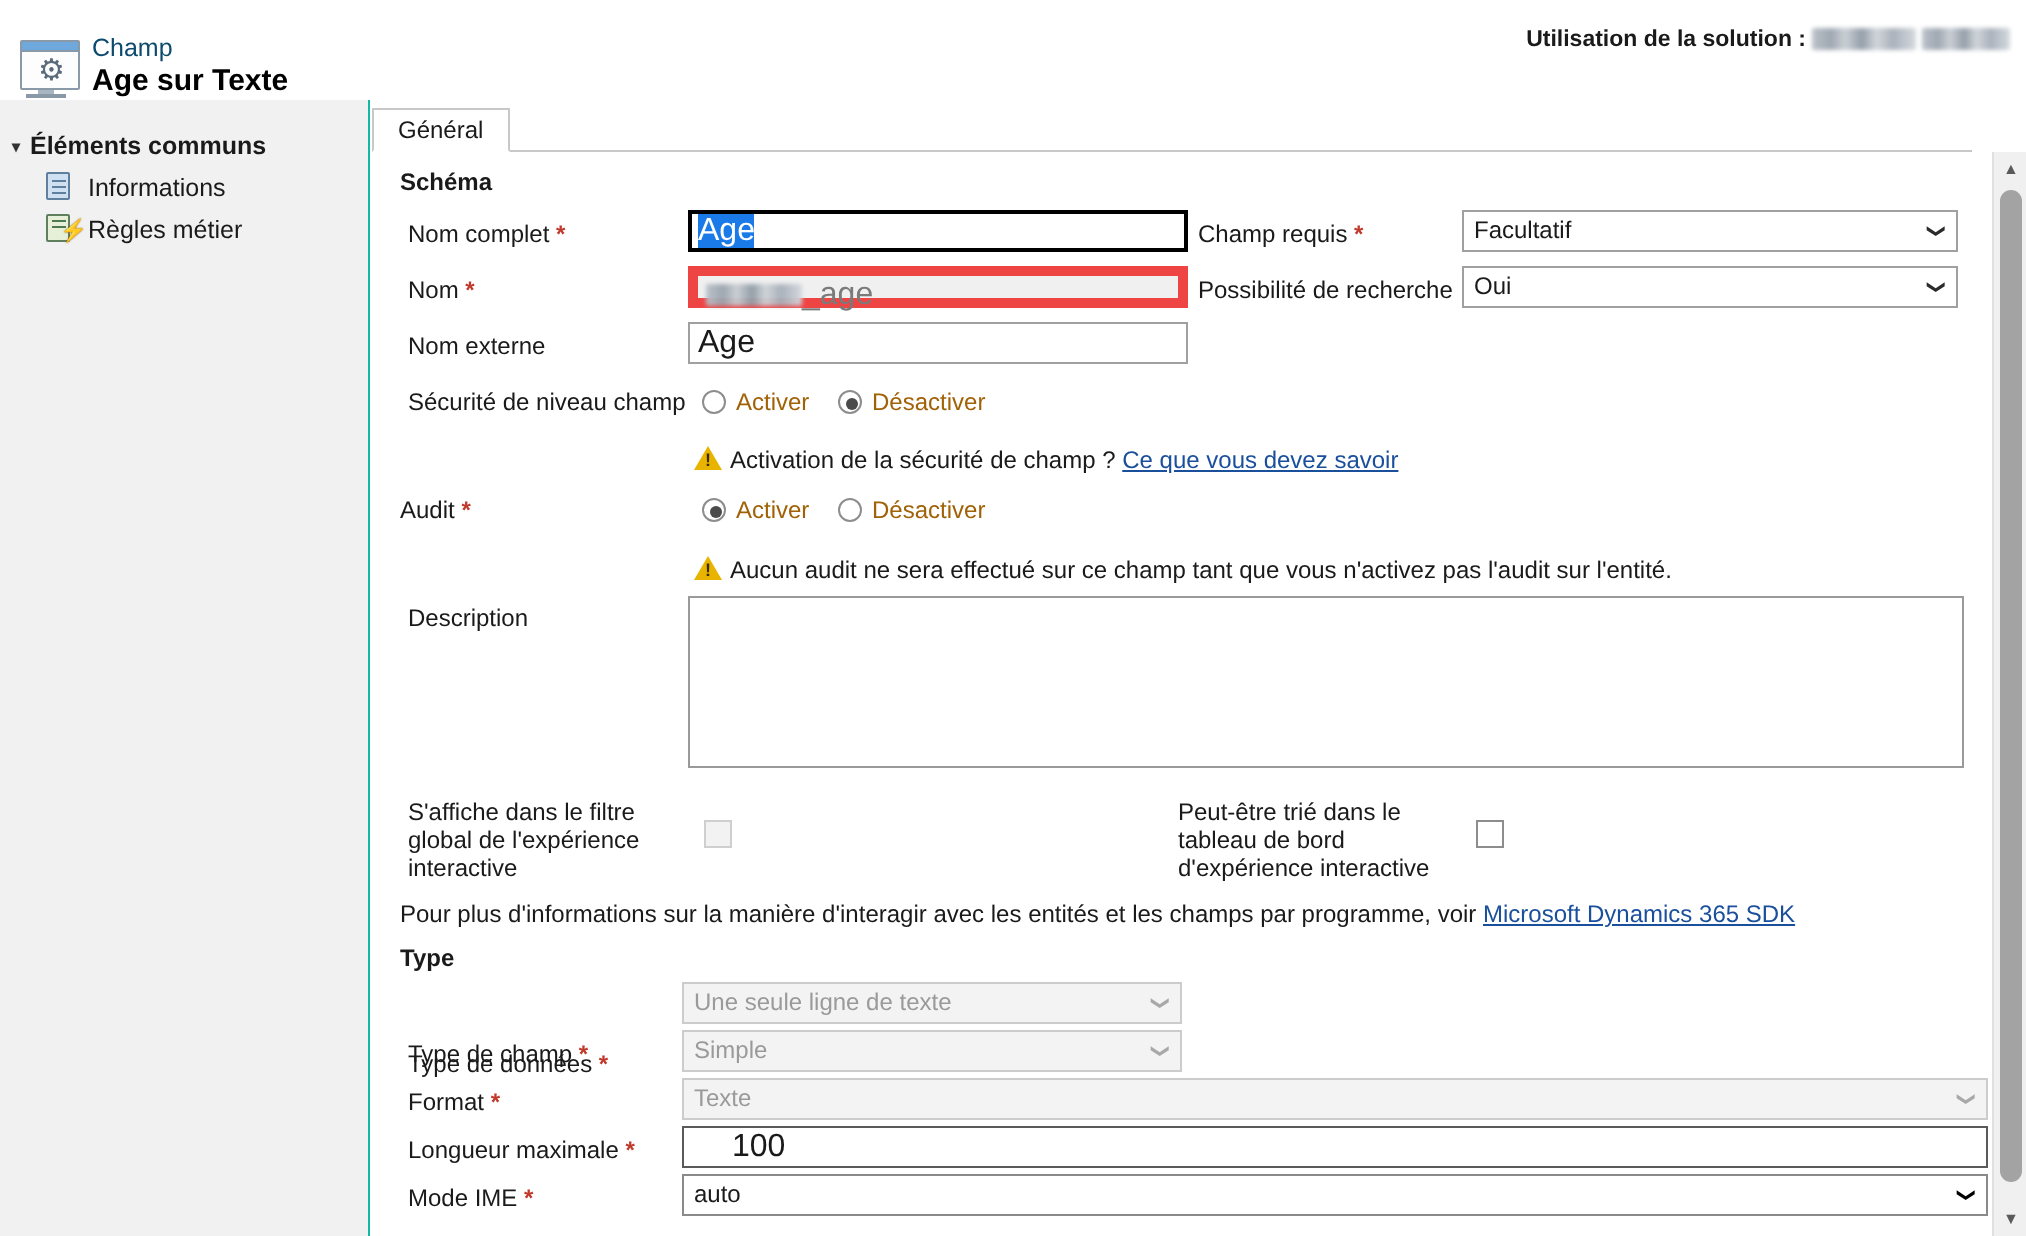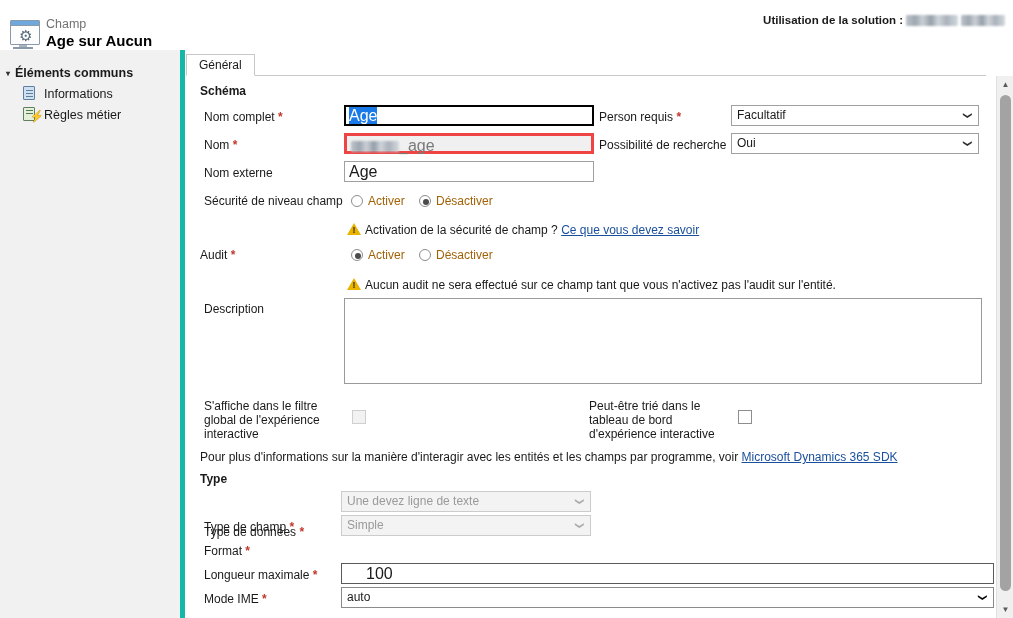--- a/index.html
+++ b/index.html
@@ -24,42 +24,42 @@
     border: 1px solid #8a99a8; background: #fdfdfd; border-radius: 1px;
   }
   .win-title { position: absolute; left: 0; top: 0; width: 100%; height: 5px; background: #6fa8dc; border-bottom: 1px solid #8a99a8; }
   .win-stand { position: absolute; left: 11px; top: 25px; width: 8px; height: 3px; background: #a8b6c2; }
   .win-base { position: absolute; left: 5px; top: 27px; width: 20px; height: 2px; background: #8a99a8; }
   .gear-glyph {
     position: absolute; left: 8px; top: 7px; font-size: 15px; line-height: 15px;
     color: #5b6b7b;
   }
   #header-kicker {
-    position: absolute; left: 46px; top: 17px; font-size: 12.5px; color: #737373;
+    position: absolute; left: 46px; top: 17px; font-size: 12.5px; color: #0c4a6e;
   }
   #header-title {
     position: absolute; left: 46px; top: 32px; font-size: 15px; font-weight: bold; color: #000000;
   }
   #solution-usage {
     position: absolute; right: 8px; top: 14px; font-size: 11.5px; font-weight: bold; color: #1a1a1a;
     white-space: nowrap;
     text-align: right;
   }
   .redaction {
     display: inline-block; vertical-align: middle; height: 11px;
     background: linear-gradient(90deg,#b9c0c8,#9aa3ad 18%,#c9ced4 32%,#8f9aa5 48%,#cfd4d9 62%,#a6aeb8 78%,#d3d8dd);
     filter: blur(1.1px); opacity: .95; border-radius: 1px; margin-left: 3px;
   }
   .redaction.r1 { width: 52px; }
   .redaction.r2 { width: 44px; }
 
   
   #sidebar {
     position: absolute; left: 0; top: 50px; width: 185px; height: 568px;
-    background: #f1f1f1; border-right: 5px solid #14b8a6;
+    background: #f1f1f1; border-right: 1px solid #14b8a6;
   }
   #sidebar-group {
     position: absolute; left: 6px; top: 16px; font-weight: bold; font-size: 12.5px; color: #1a1a1a;
     white-space: nowrap; cursor: default;
   }
   .tri { display: inline-block; width: 9px; color: #333; font-size: 8px; vertical-align: middle; }
   .side-item {
     position: absolute; left: 22px; height: 19px; white-space: nowrap; cursor: default;
     font-size: 12.5px; color: #1a1a1a;
   }
@@ -90,21 +90,21 @@
   .sec-title { position: absolute; font-weight: bold; font-size: 12px; color: #1a1a1a; }
   .lbl { position: absolute; font-size: 12px; color: #1a1a1a; white-space: nowrap; }
   .req { color: #c0392b; font-weight: bold; }
 
   .txtbox {
     position: absolute; height: 21px; border: 1px solid #a0a0a0; background: #ffffff;
     font-family: "Liberation Sans", sans-serif; font-size: 16px; color: #1a1a1a;
     padding: 0 4px; line-height: 19px; outline: none;
   }
   .txtbox.focused { border: 2px solid #000000; padding: 0 3px; line-height: 17px; }
-  .txtbox.disabled { background: #f0f0f0; border: 3px solid #ef4444; color: #7a7a7a; }
+  .txtbox.disabled { background: #f0f0f0; border: 5px solid #ef4444; color: #7a7a7a; }
   .sel-text { background: #1a7ae8; color: #ffffff; }
 
   .ddl {
     position: absolute; height: 21px; border: 1px solid #a0a0a0; background: #ffffff;
     font-size: 12px; color: #1a1a1a; padding: 0 20px 0 5px; line-height: 19px;
     white-space: nowrap; overflow: hidden;
   }
   .ddl.disabled { background: #f3f3f3; border: 1px solid #cccccc; color: #9a9a9a; }
   .ddl .caret {
     position: absolute; right: 6px; top: 0; height: 100%; display: flex; align-items: center;
@@ -172,21 +172,21 @@
     <div id="field-icon">
       <div class="win-frame">
         <div class="win-title"></div>
         <div class="gear-glyph">⚙</div>
       </div>
       <div class="win-stand"></div>
       <div class="win-base"></div>
     </div>
 
     <div id="header-kicker">Champ</div>
-    <div id="header-title">Age sur Aucun</div>
+    <div id="header-title">Age sur Texte</div>
 
     <div id="solution-usage">
       <span>Utilisation de la solution :</span><span class="redaction r1"></span><span class="redaction r2"></span>
     </div>
   </div>
 
   <div id="sidebar">
     <div id="sidebar-group">
       <span class="tri">▾</span><span>Éléments communs</span>
     </div>
@@ -212,21 +212,21 @@
       <div class="sec-title" style="left:6px; top:8px;">Schéma</div>
 
       <div class="lbl" style="left:10px; top:34px;">
         <span>Nom complet</span><span class="req"> *</span>
       </div>
       <div class="txtbox focused" style="left:150px; top:29px; width:250px;">
         <span class="sel-text">Age</span>
       </div>
 
       <div class="lbl" style="left:405px; top:34px;">
-        <span>Person requis</span><span class="req"> *</span>
+        <span>Champ requis</span><span class="req"> *</span>
       </div>
       <div class="ddl" style="left:537px; top:29px; width:248px;">
         <span>Facultatif</span>
         <span class="caret" style="transform: rotate(90deg);">❯</span>
       </div>
 
       <div class="lbl" style="left:10px; top:62px;">
         <span>Nom</span><span class="req"> *</span>
       </div>
       <div class="txtbox disabled" style="left:150px; top:57px; width:250px;">
@@ -284,34 +284,38 @@
         <span>Pour plus d'informations sur la manière d'interagir avec les entités et les champs par programme, voir</span>
         <a class="link">Microsoft Dynamics 365 SDK</a>
       </div>
 
       <div class="sec-title" style="left:6px; top:396px;">Type</div>
 
       <div class="lbl" style="left:10px; top:420px;margin-top:29px;">
         <span>Type de données</span><span class="req"> *</span>
       </div>
       <div class="ddl disabled" style="left:147px; top:415px; width:250px;">
-        <span>Une devez ligne de texte</span>
+        <span>Une seule ligne de texte</span>
         <span class="caret" style="transform: rotate(90deg);">❯</span>
       </div>
 
       <div class="lbl" style="left:10px; top:444px;">
         <span>Type de champ</span><span class="req"> *</span>
       </div>
       <div class="ddl disabled" style="left:147px; top:439px; width:250px;">
         <span>Simple</span>
         <span class="caret" style="transform: rotate(90deg);">❯</span>
       </div>
 
       <div class="lbl" style="left:10px; top:468px;">
         <span>Format</span><span class="req"> *</span>
+      </div>
+      <div class="ddl disabled" style="left:147px; top:463px; width:653px;">
+        <span>Texte</span>
+        <span class="caret" style="transform: rotate(90deg);">❯</span>
       </div>
 
       <div class="lbl" style="left:10px; top:492px;">
         <span>Longueur maximale</span><span class="req"> *</span>
       </div>
       <div class="txtbox" style="left:147px; top:487px; width:653px; border-color:#5a5a5a;padding-left:24px;">
         <span>100</span>
       </div>
 
       <div class="lbl" style="left:10px; top:516px;">

